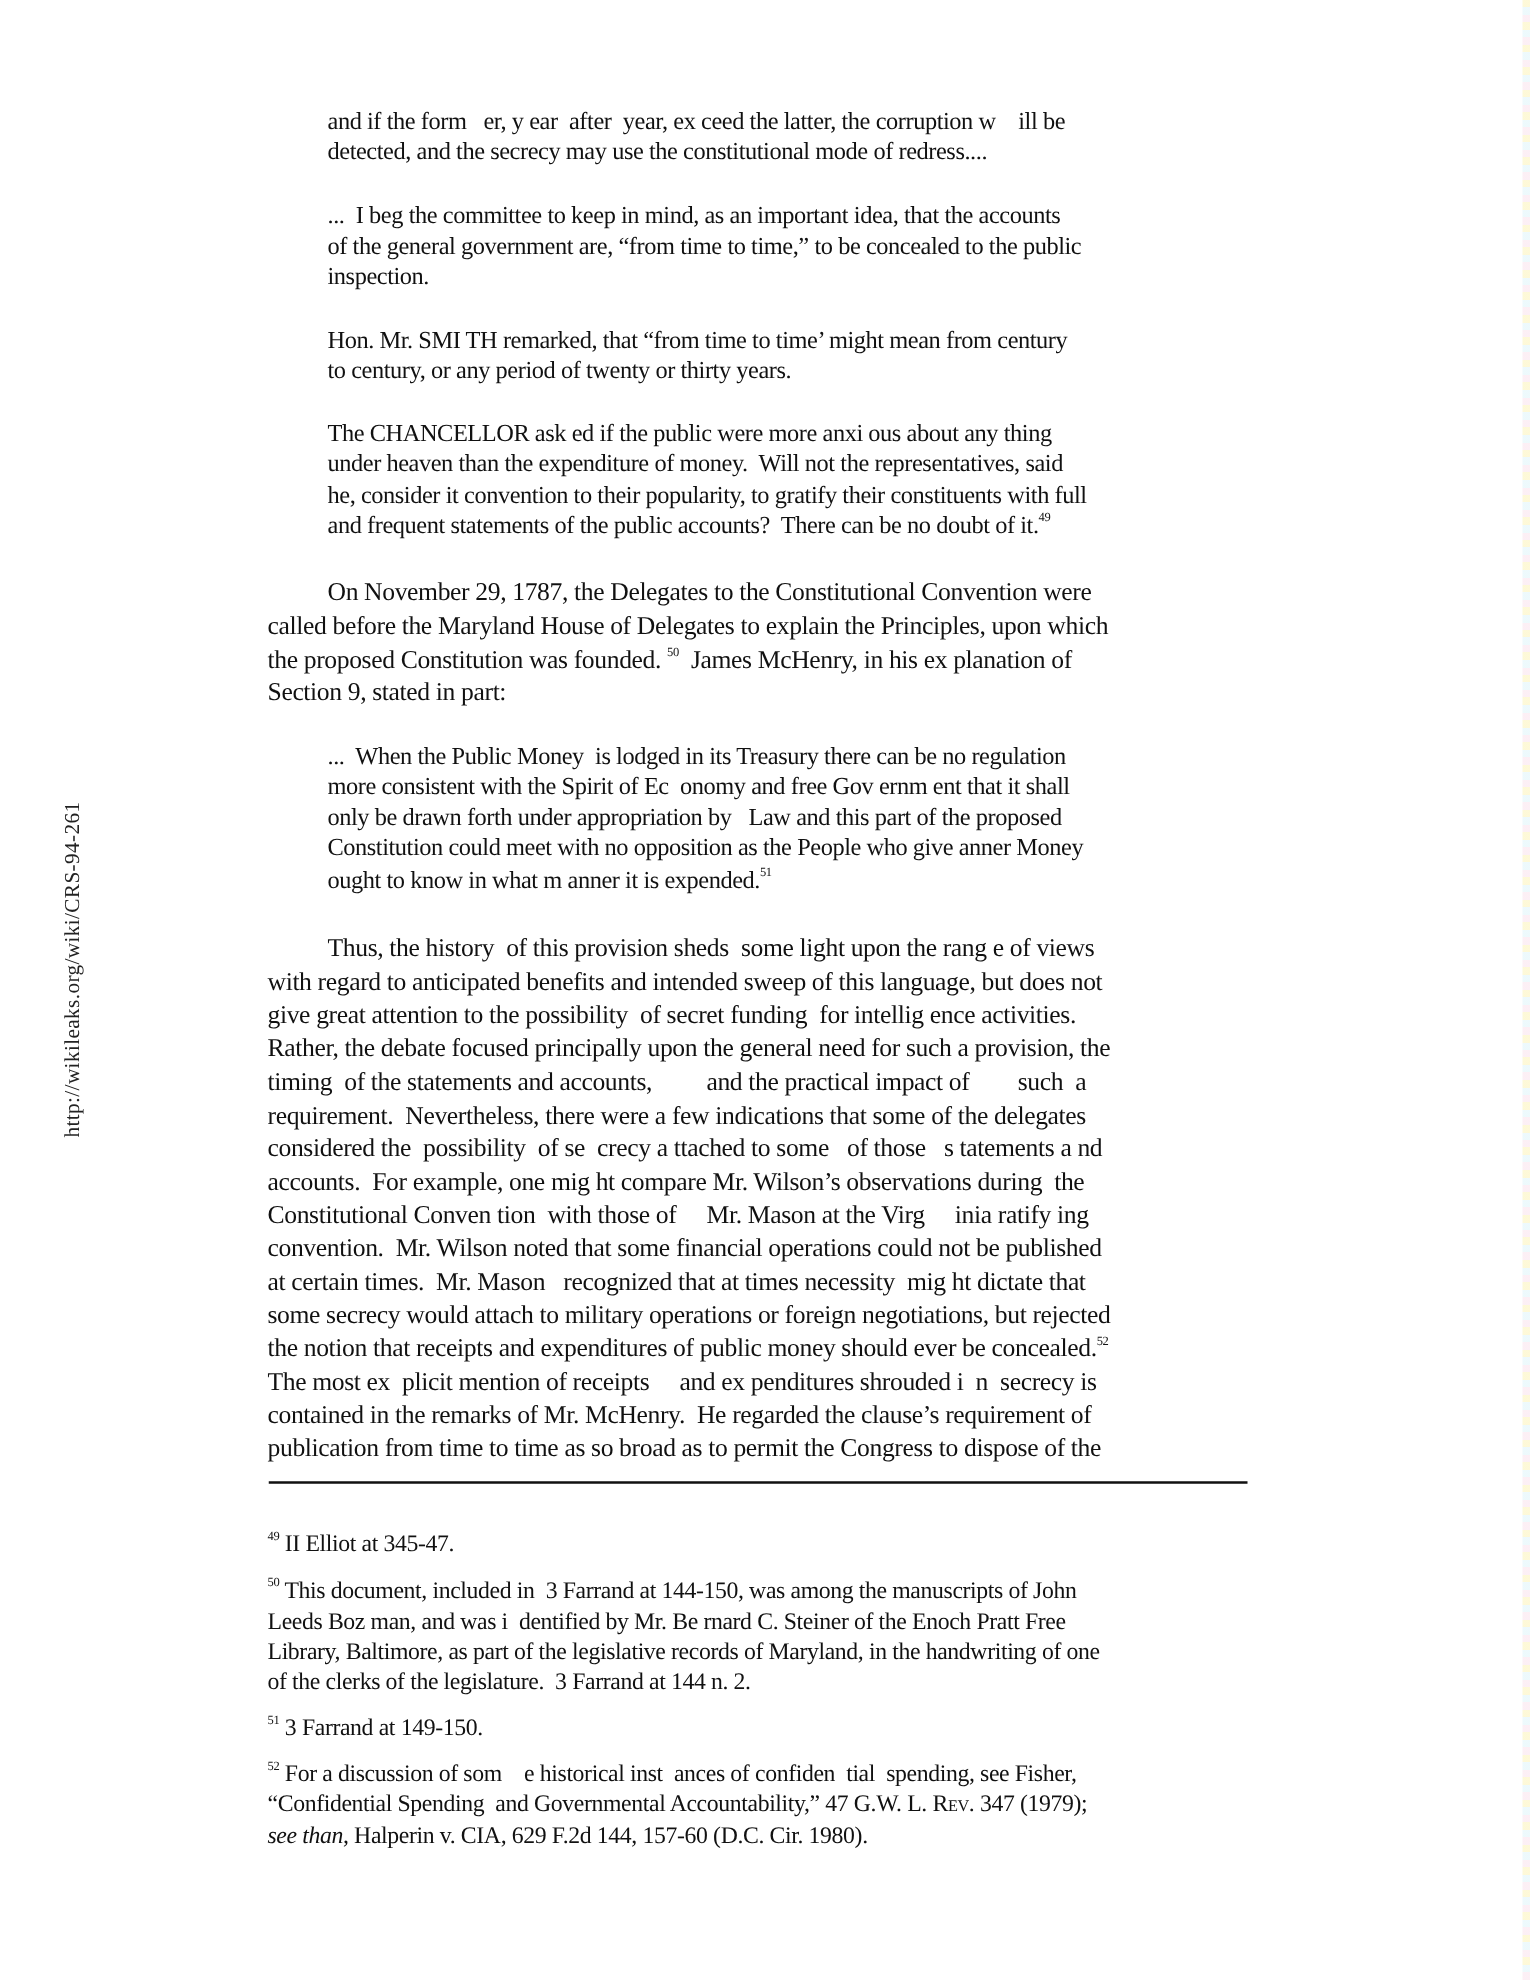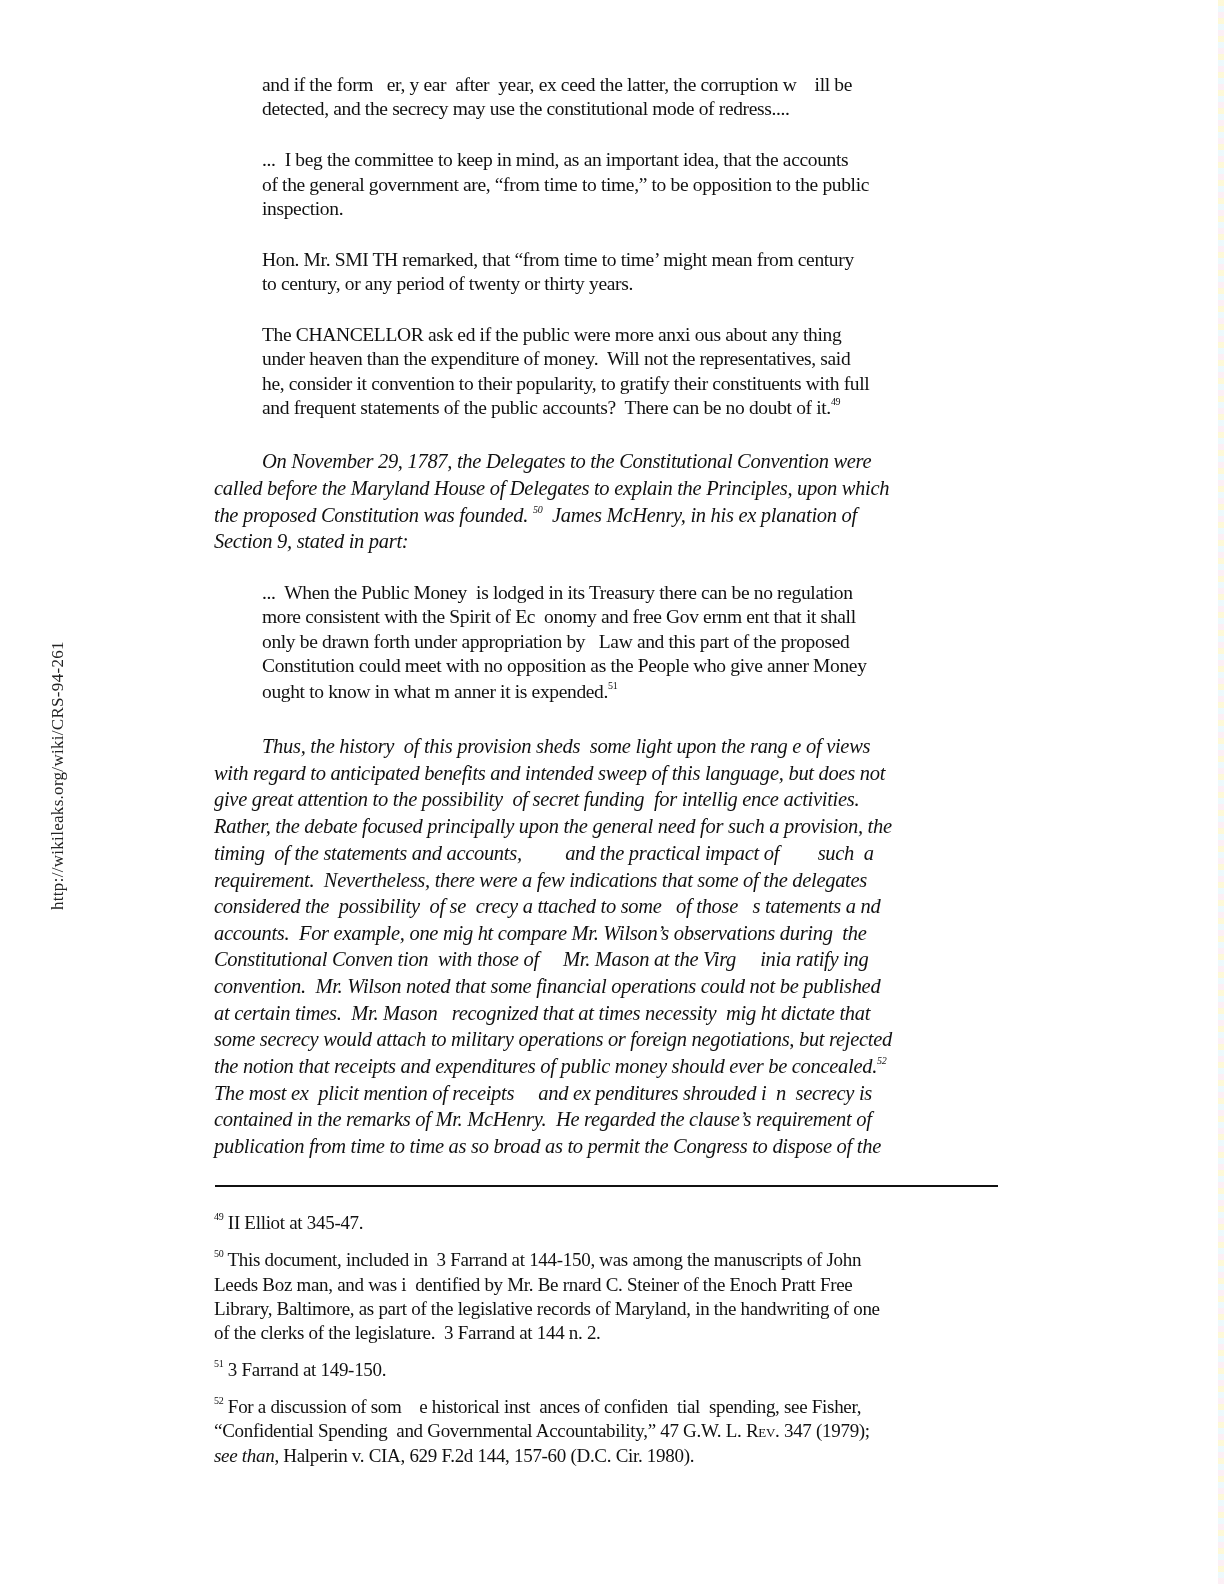--- a/index.html
+++ b/index.html
@@ -1,21 +1,21 @@
 <!DOCTYPE html>
 <html><head>
 <meta charset="utf-8">
 <style>
   html, body { margin: 0; padding: 0; background: #ffffff; }
   body { width: 1224px; height: 1584px; position: relative; overflow: hidden;
          font-family: "Liberation Serif", "DejaVu Serif", serif; color: #111; }
   .page { position: absolute; left: 0; top: 0; width: 1224px; height: 1584px; }
-  .line { position: absolute; white-space: nowrap; font-size: 20.5px; line-height: 24px; }
+  .line { position: absolute; white-space: nowrap; font-size: 20.5px; line-height: 24px; margin-top: 13px; }
   .q { left: 262px; font-size: 19.5px; letter-spacing: -0.35px; }
-  .b { left: 214px; font-size: 20.5px; letter-spacing: -0.3px; font-style: italic; }
+  .b { left: 214px; font-size: 20.5px; letter-spacing: -0.3px; }
   .b.indent { left: 262px; }
   .fn { left: 214px; font-size: 19px; letter-spacing: -0.3px; }
   sup { font-size: 10px; vertical-align: 9px; line-height: 0; }
   .sc { font-variant: small-caps; font-family: Liberation Serif, serif; }
   .rule { position: absolute; left: 215px; top: 1185px; width: 783px; height: 2px; background: #111; }
   .sidebar { position: absolute; left: 48px; top: 910px; transform-origin: 0 0; transform: rotate(-90deg);
              font-size: 17px; white-space: nowrap; color: #222; letter-spacing: 0.3px; }
   .edge { position: absolute; right: 0; top: 0; width: 6px; height: 1584px;
           background: repeating-linear-gradient(180deg, #fdf6c8 0 6px, #e6f7fb 6px 12px, #fbe9f1 12px 18px); opacity: 0.7; }
 </style>
@@ -26,21 +26,21 @@
 
   <div class="sidebar">http://wikileaks.org/wiki/CRS-94-261</div>
 
   <div>
     <div class="line q" style="top:73px">and if the form&nbsp;&nbsp; er, y ear&nbsp; after&nbsp; year, ex ceed the latter, the corruption w&nbsp;&nbsp;&nbsp; ill be</div>
     <div class="line q" style="top:97px">detected, and the secrecy may use the constitutional mode of redress....</div>
   </div>
 
   <div>
     <div class="line q" style="top:148px">...&nbsp; I beg the committee to keep in mind, as an important idea, that the accounts</div>
-    <div class="line q" style="top:173px">of the general government are, “from time to time,” to be opposition to the public</div>
+    <div class="line q" style="top:173px">of the general government are, “from time to time,” to be concealed to the public</div>
     <div class="line q" style="top:197px">inspection.</div>
   </div>
 
   <div>
     <div class="line q" style="top:248px">Hon. Mr. SMI TH remarked, that “from time to time’ might mean from century</div>
     <div class="line q" style="top:272px">to century, or any period of twenty or thirty years.</div>
   </div>
 
   <div>
     <div class="line q" style="top:323px">The CHANCELLOR ask ed if the public were more anxi ous about any thing</div>

